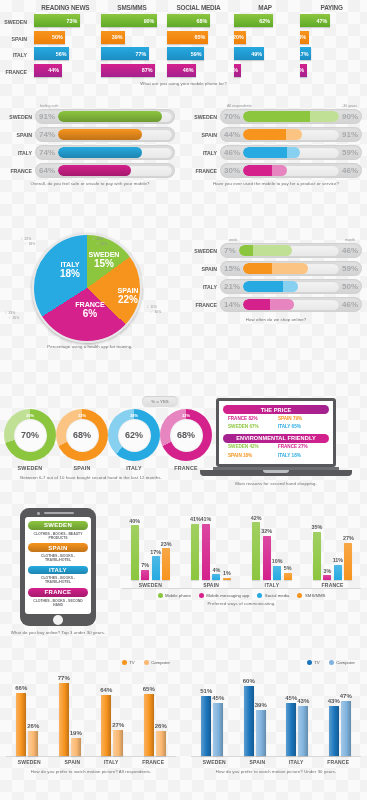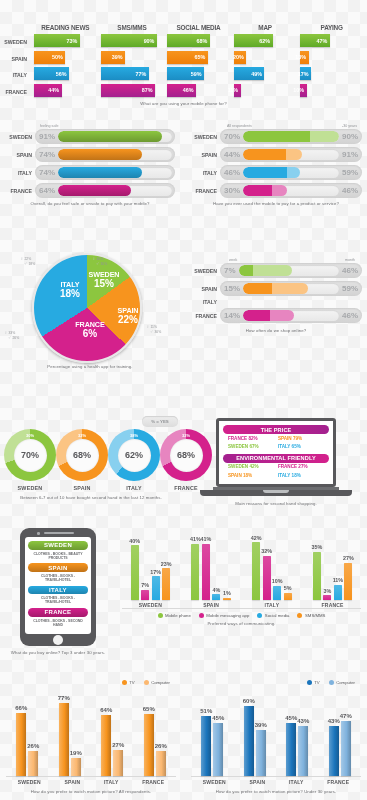--- a/index.html
+++ b/index.html
@@ -5,21 +5,21 @@
   * { box-sizing: border-box; margin:0; padding:0; }
   html,body { width:367px; height:800px; }
   body {
     font-family: "Liberation Sans", sans-serif;
     background:
       repeating-conic-gradient(#f2f2f2 0% 25%, #fafafa 0% 50%) 0 0 / 24px 24px;
     color:#58585b;
     position:relative;
     overflow:hidden;
   }
-  .section { position:absolute;margin-top:20px; }
+  .section { position:absolute; }
   .caption { text-align:center; font-size:4.3px; color:#6d6e71; line-height:1.45; letter-spacing:.1px; }
 
   
   #s1 { top:4px; left:0; width:367px; height:92px; }
   .s1-grid { display:grid; grid-template-columns:26px 1fr 1fr 1fr 1fr 1fr; column-gap:4px; padding:0 4px; }
   .s1-head { font-size:6.4px; font-weight:bold; color:#58585b; text-align:center; letter-spacing:-.2px; padding-bottom:3px;}
   .s1-ctry { font-size:5.2px; font-weight:bold; color:#58585b; text-align:right; padding-right:3px; display:flex; align-items:center; justify-content:flex-end; }
   .s1-cell { height:13px; display:flex; align-items:center; margin-bottom:3.5px; }
   .s1-bar { height:13px; display:flex; align-items:center; justify-content:flex-end; padding-right:2.5px;
             color:#fff; font-size:5.4px; font-weight:bold; box-shadow:0 1px 1px rgba(0,0,0,.16); }
@@ -336,20 +336,27 @@
         <div class="pill-track">
           <div class="pill-val">15%</div>
           <div class="pill-inner">
             <div class="pill-fill" style="width: 67.85%; background: linear-gradient(90deg, rgb(247, 148, 30) 0%, rgb(247, 148, 30) 44.2152%, rgb(251, 196, 131) 44.2152%, rgb(251, 196, 131) 100%);"></div>
           </div>
           <div class="pill-val2">59%</div>
         </div>
       </div>
       <div class="pill-row">
         <div class="pill-ctry">ITALY</div>
+        <div class="pill-track">
+          <div class="pill-val">21%</div>
+          <div class="pill-inner">
+            <div class="pill-fill" style="width: 57.5%; background: linear-gradient(90deg, rgb(39, 170, 225) 0%, rgb(39, 170, 225) 73.0435%, rgb(136, 208, 239) 73.0435%, rgb(136, 208, 239) 100%);"></div>
+          </div>
+          <div class="pill-val2">50%</div>
+        </div>
       </div>
       <div class="pill-row">
         <div class="pill-ctry">FRANCE</div>
         <div class="pill-track">
           <div class="pill-val">14%</div>
           <div class="pill-inner">
             <div class="pill-fill" style="width: 52.9%; background: linear-gradient(90deg, rgb(212, 33, 140) 0%, rgb(212, 33, 140) 52.9301%, rgb(231, 133, 192) 52.9301%, rgb(231, 133, 192) 100%);"></div>
           </div>
           <div class="pill-val2">46%</div>
         </div>

